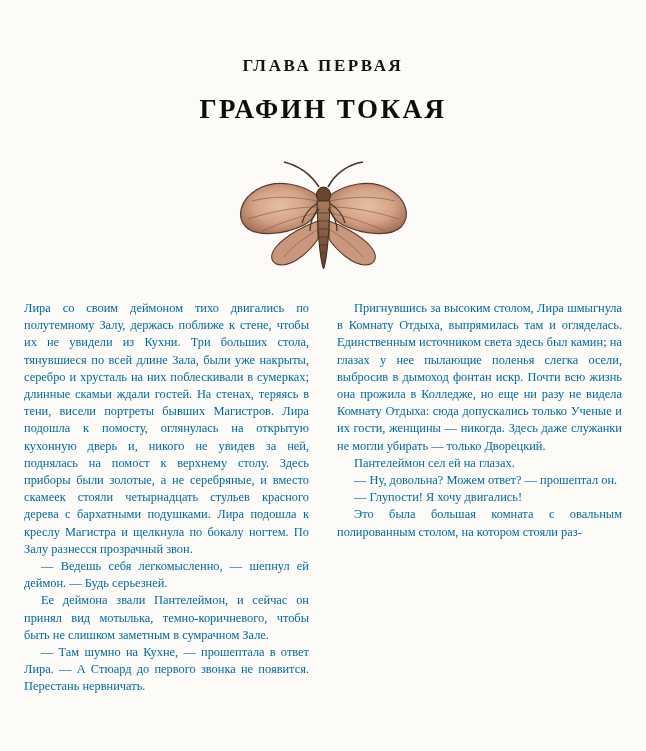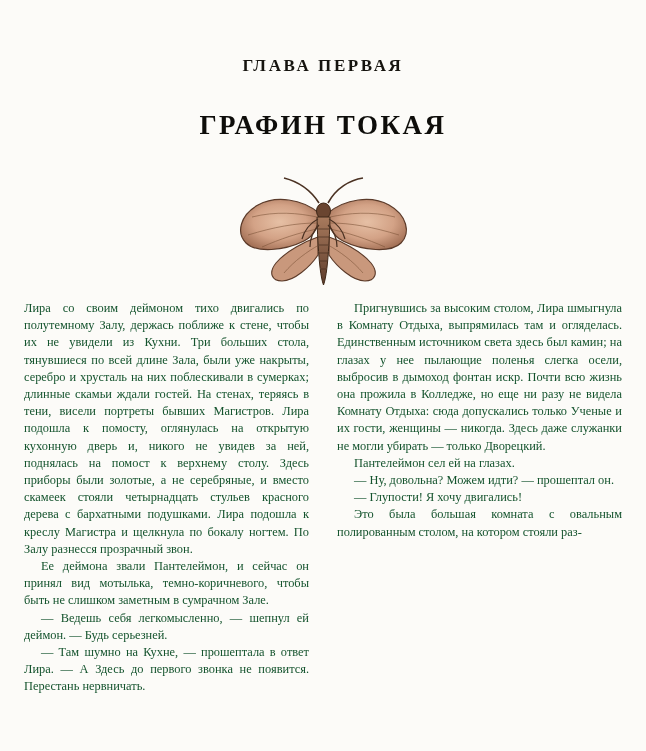--- a/index.html
+++ b/index.html
@@ -33,21 +33,21 @@
     padding-top: 56px;
     text-align: center;
     font-family: "Liberation Serif", serif;
     font-size: 17px;
     letter-spacing: 2.6px;
     font-weight: bold;
     color: #16140f;
     text-transform: uppercase;
   }
   .chapter-title {
-    margin: 16px;
+    margin: 0;
     padding-top: 18px;
     text-align: center;
     font-family: "Liberation Serif", serif;
     font-size: 27px;
     letter-spacing: 2.5px;
     font-weight: bold;
     color: #0e0d0a;
     text-transform: uppercase;
   }
   #illustration {
@@ -70,21 +70,21 @@
   .column {
     width: 285px;
   }
   .column p {
     margin: 0;
     font-family: "Liberation Serif", serif;
     font-size: 12.4px;
     line-height: 17.2px;
     text-align: justify;
     text-justify: inter-word;
-    color: #14532d;
+    color: #0369a1;
     hyphens: auto;
   }
   .column p.indent {
     text-indent: 17px;
   }
   .column p.noindent {
     text-indent: 0;
   }
   .folio {
     position: absolute;
@@ -158,27 +158,27 @@
           <path d="M111,60 C119,64 125,72 127,80"></path>
           <path d="M101,66 C95,72 92,80 92,88"></path>
           <path d="M110,66 C116,72 119,80 119,88"></path>
         </g>
       </svg>
     </div>
 
     <div id="columns">
       <div class="column">
         <p class="noindent">Лира со своим деймоном тихо двигались по полутемному Залу, держась поближе к стене, чтобы их не увидели из Кухни. Три больших стола, тянувшиеся по всей длине Зала, были уже накрыты, серебро и хрусталь на них поблескивали в сумерках; длинные скамьи ждали гостей. На стенах, теряясь в тени, висели портреты бывших Магистров. Лира подошла к помосту, оглянулась на открытую кухонную дверь и, никого не увидев за ней, поднялась на помост к верхнему столу. Здесь приборы были золотые, а не серебряные, и вместо скамеек стояли четырнадцать стульев красного дерева с бархатными подушками. Лира подошла к креслу Магистра и щелкнула по бокалу ногтем. По Залу разнесся прозрачный звон.</p>
+        <p class="indent">— Ведешь себя легкомысленно, — шепнул ей деймон. — Будь серьезней.</p>
         <p class="indent">Ее деймона звали Пантелеймон, и сейчас он принял вид мотылька, темно-коричневого, чтобы быть не слишком заметным в сумрачном Зале.</p>
-        <p class="indent">— Ведешь себя легкомысленно, — шепнул ей деймон. — Будь серьезней.</p>
-        <p class="indent">— Там шумно на Кухне, — прошептала в ответ Лира. — А Здесь до первого звонка не появится. Перестань нервничать.</p>
+        <p class="indent">— Там шумно на Кухне, — прошептала в ответ Лира. — А Стюард до первого звонка не появится. Перестань нервничать.</p>
       </div>
       <div class="column">
         <p class="indent">Пригнувшись за высоким столом, Лира шмыгнула в Комнату Отдыха, выпрямилась там и огляделась. Единственным источником света здесь был камин; на глазах у нее пылающие поленья слегка осели, выбросив в дымоход фонтан искр. Почти всю жизнь она прожила в Колледже, но еще ни разу не видела Комнату Отдыха: сюда допускались только Ученые и их гости, женщины — никогда. Здесь даже служанки не могли убирать — только Дворецкий.</p>
         <p class="indent">Пантелеймон сел ей на глазах.</p>
-        <p class="indent">— Ну, довольна? Можем идти? — прошептал он.</p>
+        <p class="indent">— Ну, довольна? Можем ответ? — прошептал он.</p>
         <p class="indent">— Глупости! Я хочу двигались!</p>
         <p class="indent">Это была большая комната с овальным полированным столом, на котором стояли раз-</p>
       </div>
     </div>
 
   </div>
 </div>
 
 </body></html>

